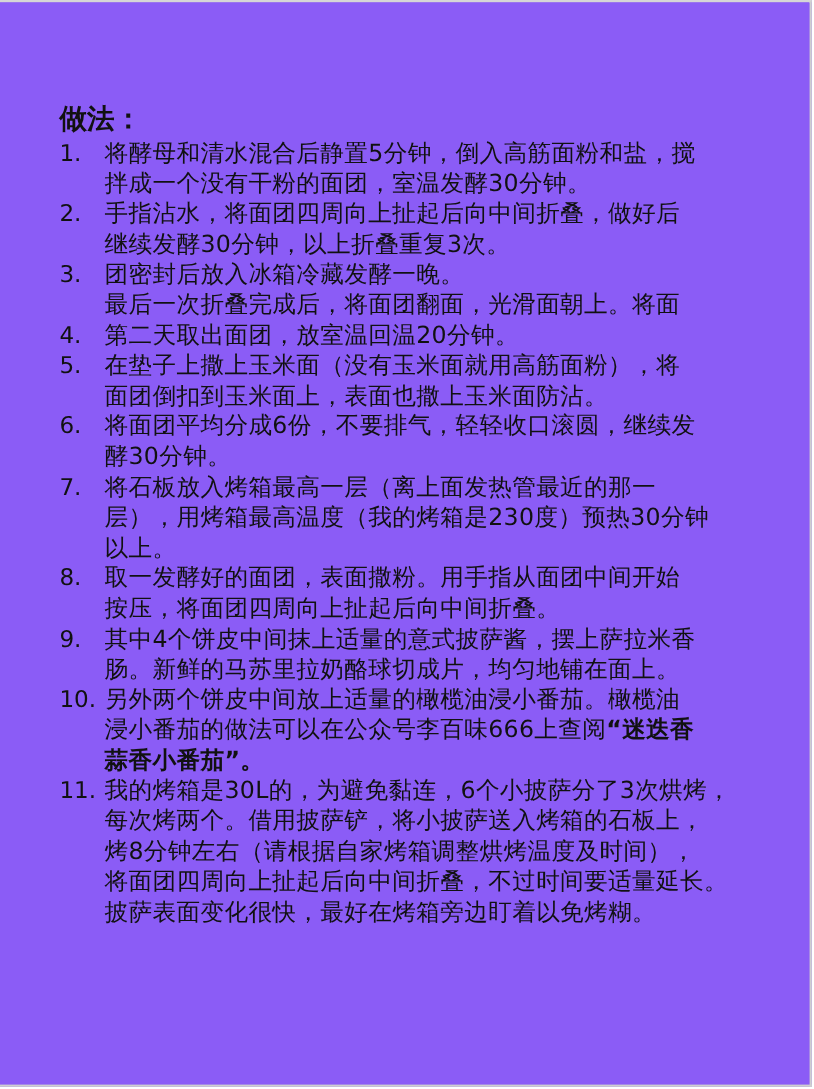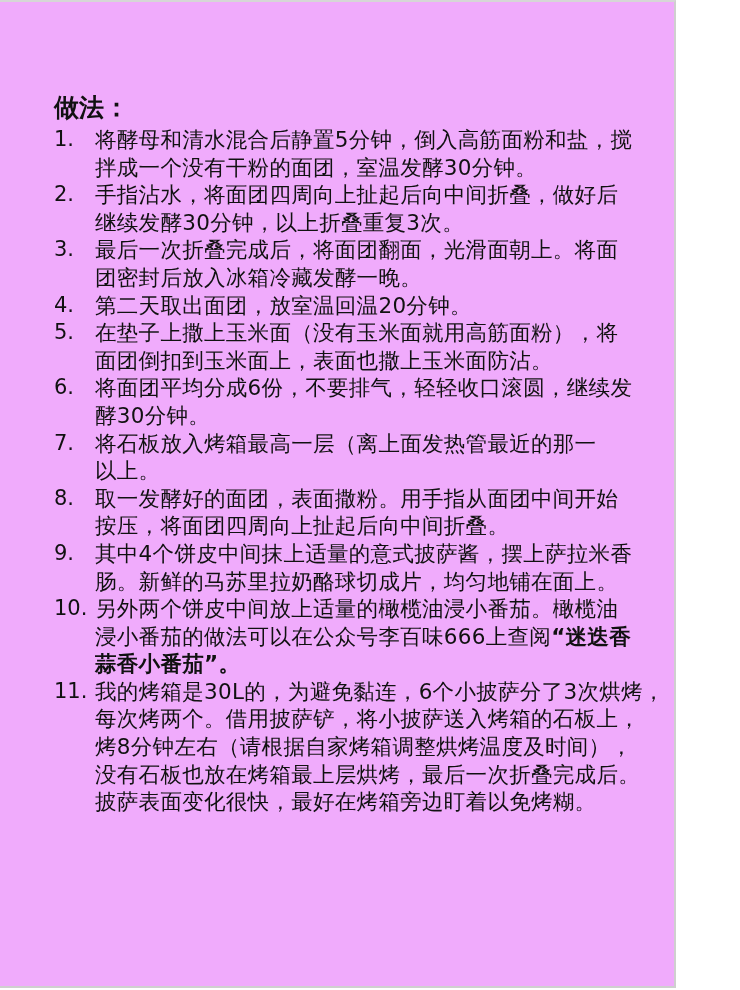--- a/index.html
+++ b/index.html
@@ -12,27 +12,27 @@
     height: 990px;
     position: relative;
     overflow: hidden;
     font-family: "DejaVu Sans", "Liberation Sans", sans-serif;
     color: #111111;
   }
   .page {
     position: absolute;
     left: 0;
     top: 0;
-    width: 676px;
+    width: 738px;
     height: 988px;
     border-top: 2px solid #d6d6d6;
     border-right: 2px solid #cfcfcf;
     border-bottom: 2px solid #cfcfcf;
     box-sizing: border-box;
-    background: #f0abfc;
+    background: #8b5cf6;
   }
   .heading {
     position: absolute;
     left: 54px;
     top: 90px;
     font-size: 25px;
     font-weight: bold;
     line-height: 32px;
     letter-spacing: 0px;
     color: #111111;
@@ -94,22 +94,22 @@
     <li class="step">
       <span class="step-num">2.</span>
       <div class="step-lines">
         <span class="line">手指沾水，将面团四周向上扯起后向中间折叠，做好后</span>
         <span class="line">继续发酵30分钟，以上折叠重复3次。</span>
       </div>
     </li>
     <li class="step">
       <span class="step-num">3.</span>
       <div class="step-lines">
+        <span class="line">团密封后放入冰箱冷藏发酵一晚。</span>
         <span class="line">最后一次折叠完成后，将面团翻面，光滑面朝上。将面</span>
-        <span class="line">团密封后放入冰箱冷藏发酵一晚。</span>
       </div>
     </li>
     <li class="step">
       <span class="step-num">4.</span>
       <div class="step-lines">
         <span class="line">第二天取出面团，放室温回温20分钟。</span>
       </div>
     </li>
     <li class="step">
       <span class="step-num">5.</span>
@@ -122,20 +122,21 @@
       <span class="step-num">6.</span>
       <div class="step-lines">
         <span class="line">将面团平均分成6份，不要排气，轻轻收口滚圆，继续发</span>
         <span class="line">酵30分钟。</span>
       </div>
     </li>
     <li class="step">
       <span class="step-num">7.</span>
       <div class="step-lines">
         <span class="line">将石板放入烤箱最高一层（离上面发热管最近的那一</span>
+        <span class="line">层），用烤箱最高温度（我的烤箱是230度）预热30分钟</span>
         <span class="line">以上。</span>
       </div>
     </li>
     <li class="step">
       <span class="step-num">8.</span>
       <div class="step-lines">
         <span class="line">取一发酵好的面团，表面撒粉。用手指从面团中间开始</span>
         <span class="line">按压，将面团四周向上扯起后向中间折叠。</span>
       </div>
     </li>
@@ -153,18 +154,18 @@
         <span class="line"><span>浸小番茄的做法可以在公众号李百味666上查阅</span><b>“迷迭香</b></span>
         <span class="line"><b>蒜香小番茄</b><b>”。</b></span>
       </div>
     </li>
     <li class="step">
       <span class="step-num">11.</span>
       <div class="step-lines">
         <span class="line">我的烤箱是30L的，为避免黏连，6个小披萨分了3次烘烤，</span>
         <span class="line">每次烤两个。借用披萨铲，将小披萨送入烤箱的石板上，</span>
         <span class="line">烤8分钟左右（请根据自家烤箱调整烘烤温度及时间），</span>
-        <span class="line">没有石板也放在烤箱最上层烘烤，最后一次折叠完成后。</span>
+        <span class="line">将面团四周向上扯起后向中间折叠，不过时间要适量延长。</span>
         <span class="line">披萨表面变化很快，最好在烤箱旁边盯着以免烤糊。</span>
       </div>
     </li>
   </ol>
 </div>
 
 </body></html>

